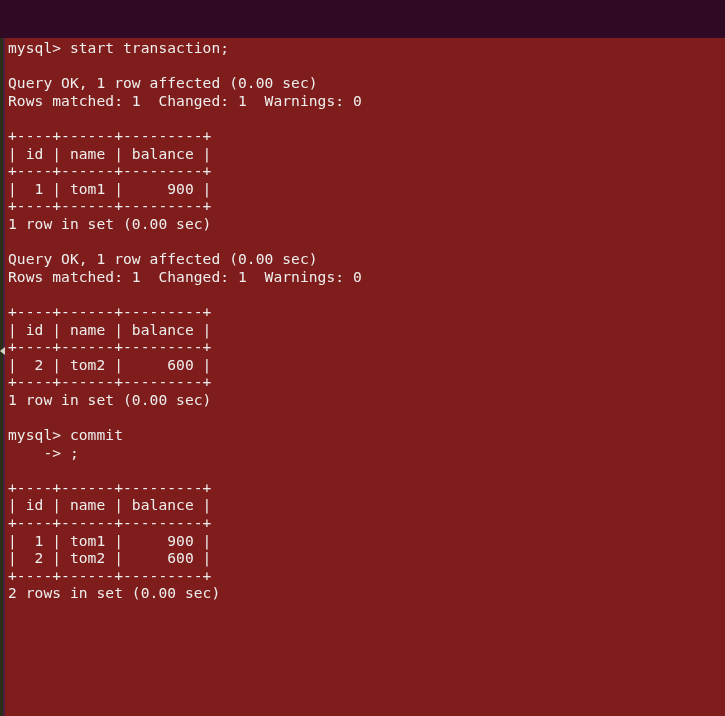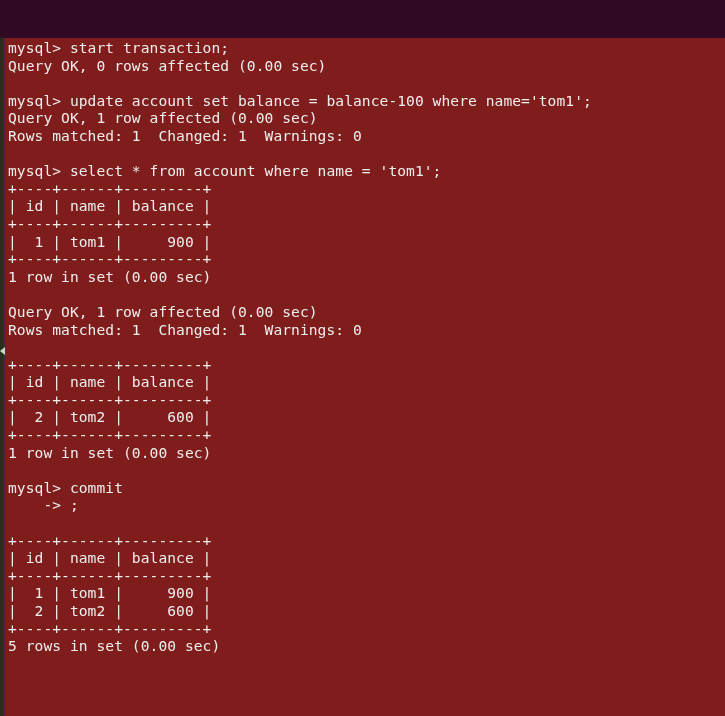--- a/index.html
+++ b/index.html
@@ -68,27 +68,24 @@
 </style>
 </head>
 <body>
 
 <div id="terminal">
   <div class="edge-strip"></div>
   <div class="edge-line"></div>
   <div class="edge-marker"></div>
   <div id="screen">
       <div class="line">mysql&gt; start transaction;</div>
-      <div class="line">Query OK, 0 rows affected (0.00 sec)</div>
       <div class="line blank"></div>
-      <div class="line">mysql&gt; update account set balance = balance-100 where name='tom1';</div>
       <div class="line">Query OK, 1 row affected (0.00 sec)</div>
       <div class="line">Rows matched: 1  Changed: 1  Warnings: 0</div>
       <div class="line blank"></div>
-      <div class="line">mysql&gt; select * from account where name = 'tom1';</div>
       <div class="line">+----+------+---------+</div>
       <div class="line">| id | name | balance |</div>
       <div class="line">+----+------+---------+</div>
       <div class="line">|  1 | tom1 |     900 |</div>
       <div class="line">+----+------+---------+</div>
       <div class="line">1 row in set (0.00 sec)</div>
       <div class="line blank"></div>
       <div class="line">Query OK, 1 row affected (0.00 sec)</div>
       <div class="line">Rows matched: 1  Changed: 1  Warnings: 0</div>
       <div class="line blank"></div>
@@ -101,15 +98,15 @@
       <div class="line blank"></div>
       <div class="line">mysql&gt; commit</div>
       <div class="line">    -&gt; ;</div>
       <div class="line blank"></div>
       <div class="line">+----+------+---------+</div>
       <div class="line">| id | name | balance |</div>
       <div class="line">+----+------+---------+</div>
       <div class="line">|  1 | tom1 |     900 |</div>
       <div class="line">|  2 | tom2 |     600 |</div>
       <div class="line">+----+------+---------+</div>
-      <div class="line">5 rows in set (0.00 sec)</div>
+      <div class="line">2 rows in set (0.00 sec)</div>
     </div>
 </div>
 
 </body></html>

